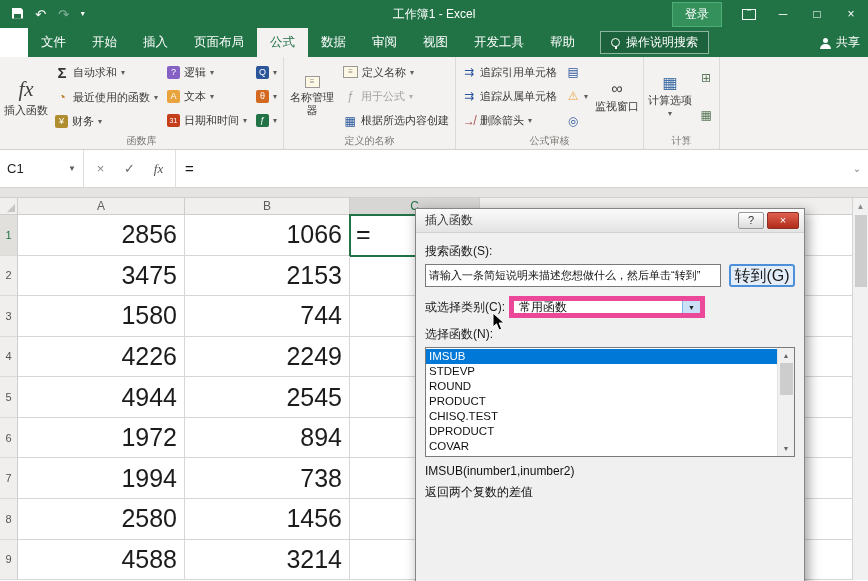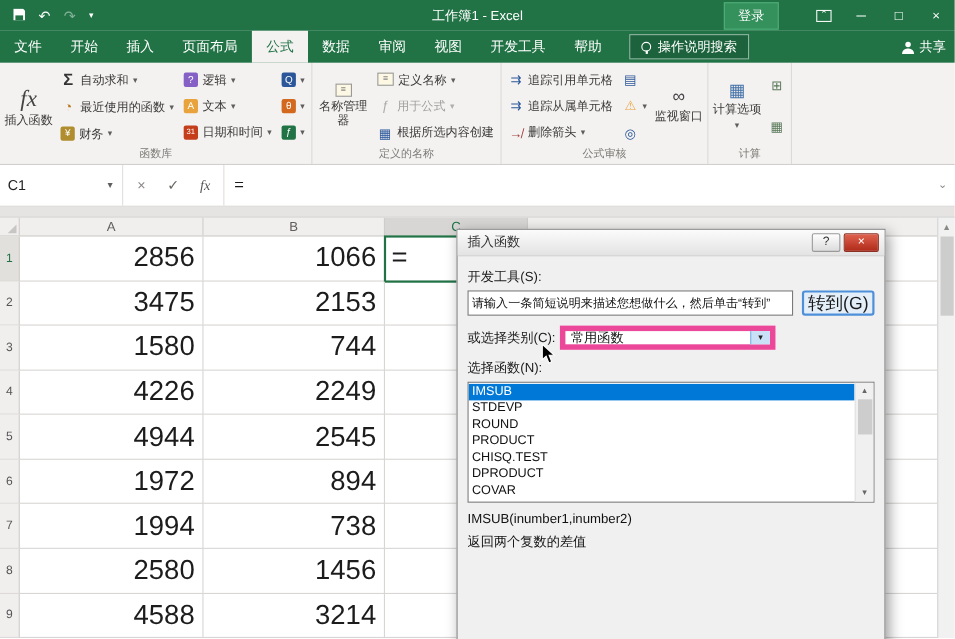--- a/index.html
+++ b/index.html
@@ -9,26 +9,26 @@
   
   .titlebar{height:28px;background:#217346;display:flex;align-items:center;color:#fff;position:relative;}
   .qat{display:flex;align-items:center;gap:12px;padding:0 12px;z-index:2;}
   .q{font-size:13px;line-height:1;}
   .q.disabled{opacity:.45;}
   .floppy{width:11px;height:11px;background:#fff;clip-path:polygon(0 0,78% 0,100% 22%,100% 100%,0 100%);display:inline-block;position:relative;}
   .floppy::after{content:'';position:absolute;left:2px;bottom:0;width:7px;height:5px;background:#217346;}
   .qdd{font-size:8px;}
   .wtitle{position:absolute;left:0;right:0;text-align:center;font-size:12px;}
   .tb-right{margin-left:auto;display:flex;align-items:center;height:100%;z-index:2;}
-  .login{background:#35915c;border:1px solid #4fae77;padding:3px 12px;margin-right:24px;font-size:12px;}
+  .login{background:#35915c;border:1px solid #4fae77;padding:3px 12px;margin-right:10px;font-size:12px;}
   .wb{width:34px;height:100%;display:flex;align-items:center;justify-content:center;font-size:12px;}
   .ropt{width:14px;height:11px;border:1px solid rgba(255,255,255,.95);display:inline-flex;align-items:flex-start;justify-content:center;font-size:8px;line-height:6px;}
 
   
-  .tabsrow{height:29px;background:#217346;display:flex;align-items:stretch;color:#fff;position:relative;}
+  .tabsrow{height:29px;background:#217346;display:flex;align-items:stretch;color:#fff;position:relative;margin-left:28px;}
   .tabs-strip{display:flex;align-items:stretch;}
   .tab{display:flex;align-items:center;padding:0 13px;font-size:12.5px;white-space:nowrap;}
   .tab.active{background:#f4f2f1;color:#217346;}
   .tellme{display:flex;align-items:center;gap:6px;margin:3px 0 3px 12px;padding:1px 10px;border:1px solid #8fb5a0;background:rgba(0,0,0,.14);font-size:12px;}
   .bulb{width:9px;height:9px;border:1px solid #fff;border-radius:50%;position:relative;display:inline-block;}
   .bulb::after{content:'';position:absolute;left:3px;bottom:-3px;width:2px;height:3px;background:#fff;}
   .share{position:absolute;right:8px;top:0;bottom:0;display:flex;align-items:center;gap:6px;font-size:12px;}
   .person{width:10px;height:10px;position:relative;display:inline-block;}
   .person::before{content:'';position:absolute;left:3px;top:0;width:5px;height:5px;border-radius:50%;background:#fff;}
   .person::after{content:'';position:absolute;left:0;bottom:-1px;width:11px;height:5px;border-radius:5px 5px 0 0;background:#fff;}
@@ -45,21 +45,21 @@
   .sbtn.disabled{opacity:.45;}
   .dd{font-size:8px;color:#605e5c;}
   .ic12{width:13px;height:13px;border-radius:2px;color:#fff;font-size:9px;line-height:13px;text-align:center;flex:none;}
   .sigma{font-size:15px;font-weight:bold;color:#333;width:14px;text-align:center;flex:none;}
   .icplain{font-size:12px;width:14px;text-align:center;flex:none;}
   .tag{width:15px;height:12px;border:1px solid #999;background:#fdf8e3;color:#8a8886;font-size:8px;line-height:10px;text-align:center;flex:none;}
   .ic16{font-size:16px;line-height:1;}
 
   
   .fbar{height:38px;background:#fff;border-bottom:1px solid #d8d6d4;display:flex;align-items:stretch;}
-  .namebox{width:112px;display:flex;align-items:center;padding:0 7px;font-size:13px;border-right:1px solid #e1dfdd;color:#222;}
+  .namebox{width:84px;display:flex;align-items:center;padding:0 7px;font-size:13px;border-right:1px solid #e1dfdd;color:#222;}
   .namebox .dd{margin-left:auto;}
   .fbtns{display:flex;align-items:center;border-right:1px solid #e1dfdd;padding:0 2px;}
   .fbtn{width:29px;text-align:center;font-size:13px;color:#8a8886;}
   .fbtn.ok{color:#6a6865;}
   .fbtn.fx{font-family:"Liberation Serif","DejaVu Serif",serif;font-style:italic;color:#555;}
   .finput{flex:1;display:flex;align-items:center;padding-left:9px;font-size:15px;color:#1a1a1a;}
   .fexpand{width:22px;display:flex;align-items:center;justify-content:center;color:#8a8886;font-size:10px;}
   .strip{height:10px;background:#e6e4e2;border-bottom:1px solid #d0cece;}
 
   
@@ -396,21 +396,21 @@
 
 <div class="dialog">
   <div class="dtitle">
     <span>插入函数</span>
     <span class="dctrl">
       <span class="dhelp">?</span>
       <span class="dclose">×</span>
     </span>
   </div>
   <div class="dbody">
-    <div class="dlabel">开发工具(S):</div>
+    <div class="dlabel">搜索函数(S):</div>
     <div class="srow">
       <div class="dinput">请输入一条简短说明来描述您想做什么，然后单击“转到”</div>
       <button class="gobtn">转到(G)</button>
     </div>
     <div class="crow">
       <span class="dlabel" style="margin:0;">或选择类别(C):</span>
       <div class="combo">
         <span>常用函数</span>
         <span class="combo-arrow">▼</span>
       </div>

